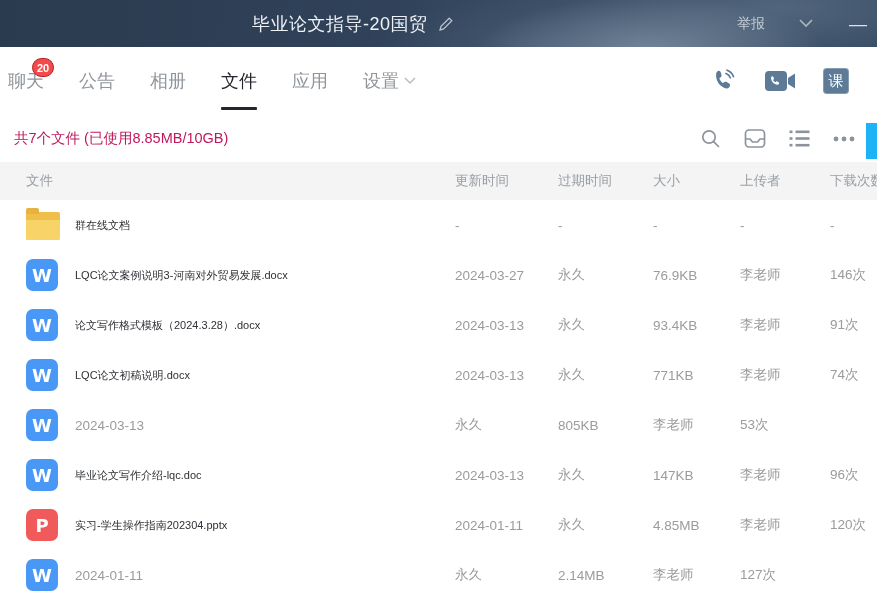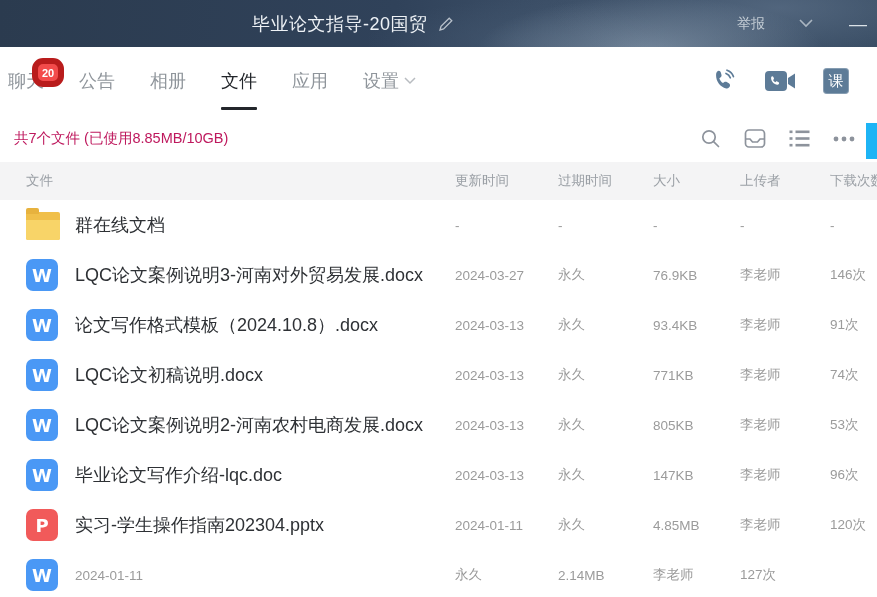--- a/index.html
+++ b/index.html
@@ -25,21 +25,21 @@
   .tb-chevron{display:inline-flex;opacity:.8;cursor:pointer;}
   .min-btn{color:#dbe2e8;font-size:18px;cursor:pointer;line-height:1;padding:0 2px;}
   
   .tabbar{position:absolute;top:47px;left:0;width:877px;height:68px;background:#fff;}
   .tabs{position:absolute;left:8px;top:0;height:68px;display:flex;align-items:center;list-style:none;margin:0;padding:0;}
   .tab{position:relative;margin-right:35px;color:#8f959b;font-size:18px;cursor:pointer;height:68px;display:flex;align-items:center;}
   .tab.active{color:#23262b;}
   .tab.active::after{content:"";position:absolute;left:50%;transform:translateX(-50%);bottom:5px;width:36px;height:3px;background:#23262b;border-radius:1px;}
   .tab .badge{
     position:absolute;top:11px;left:24px;min-width:14px;height:17px;padding:0 3px;
-    background:#f34b4b;border:6px solid #b91c1c;border-radius:11px;
+    background:#f34b4b;border:1px solid #b91c1c;border-radius:11px;
     color:#fff;font-size:11px;font-weight:bold;display:flex;align-items:center;justify-content:center;
   }
   .tab-chevron{margin-left:5px;display:inline-flex;}
   .tabbar-right{position:absolute;right:28px;top:0;height:68px;display:flex;align-items:center;gap:27px;}
   .slate-icon{display:inline-flex;cursor:pointer;}
   .course-icon{
     width:26px;height:26px;border-radius:4px;background:#5d7b97;color:#fff;
     display:flex;align-items:center;justify-content:center;font-size:15px;cursor:pointer;
     box-shadow:inset 0 0 0 1px rgba(255,255,255,.25);
   }
@@ -48,21 +48,21 @@
   .summary{position:absolute;left:14px;top:0;height:47px;display:flex;align-items:center;color:#be185d;font-size:14.5px;}
   .toolbar-icons{position:absolute;right:22px;top:0;height:47px;display:flex;align-items:center;gap:23px;}
   .gray-icon{display:inline-flex;cursor:pointer;}
   .cyan-bar{position:absolute;right:0;top:8px;width:11px;height:36px;background:#1db4f5;cursor:pointer;}
   
   .table{position:absolute;top:162px;left:0;width:910px;}
   .grid-row{display:grid;grid-template-columns:49px 380px 103px 95px 87px 90px 80px;align-items:center;padding-left:26px;}
   .thead{height:38px;background:#f4f4f5;color:#9ba0a6;font-size:13.5px;}
   .thead .col-file{grid-column:1 / 3;}
   .trow{height:50px;background:#fff;cursor:pointer;}
-  .fname{color:#2e3135;font-size:18px;white-space:nowrap;}
+  .fname{color:#2e3135;font-size:11px;white-space:nowrap;}
   .fval{color:#9b9b9b;font-size:13.5px;white-space:nowrap;}
   
   .ficon{width:32px;height:32px;border-radius:7px;display:flex;align-items:center;justify-content:center;
          color:#fff;font-weight:bold;font-size:18px;font-family:"DejaVu Sans",sans-serif;}
   .icon-word{background:#4a98f5;}
   .icon-ppt{background:#f15a5a;}
   .icon-folder{width:34px;height:28px;border-radius:2px;background:#f0bf4a;position:relative;margin-top:2px;}
   .icon-folder::before{content:"";position:absolute;top:-4px;left:0;width:13px;height:6px;background:#e7b23e;border-radius:2px 2px 0 0;}
   .icon-folder::after{content:"";position:absolute;left:0;bottom:0;width:100%;height:20px;background:#f8d468;border-radius:0 0 2px 2px;}
 </style>
@@ -202,21 +202,21 @@
     <div class="fval">永久</div>
     <div class="fval">76.9KB</div>
     <div class="fval">李老师</div>
     <div class="fval">146次</div>
   </div>
 
   <div class="grid-row trow">
     <div>
           <div class="ficon icon-word">W</div>
         </div>
-    <div class="fname">论文写作格式模板（2024.10.8）.docx</div>
+    <div class="fname">论文写作格式模板（2024.3.28）.docx</div>
     <div class="fval">2024-03-13</div>
     <div class="fval">永久</div>
     <div class="fval">93.4KB</div>
     <div class="fval">李老师</div>
     <div class="fval">91次</div>
   </div>
 
   <div class="grid-row trow">
     <div>
           <div class="ficon icon-word">W</div>
@@ -226,21 +226,20 @@
     <div class="fval">永久</div>
     <div class="fval">771KB</div>
     <div class="fval">李老师</div>
     <div class="fval">74次</div>
   </div>
 
   <div class="grid-row trow">
     <div>
           <div class="ficon icon-word">W</div>
         </div>
-    <div class="fname">LQC论文案例说明2-河南农村电商发展.docx</div>
     <div class="fval">2024-03-13</div>
     <div class="fval">永久</div>
     <div class="fval">805KB</div>
     <div class="fval">李老师</div>
     <div class="fval">53次</div>
   </div>
 
   <div class="grid-row trow">
     <div>
           <div class="ficon icon-word">W</div>

